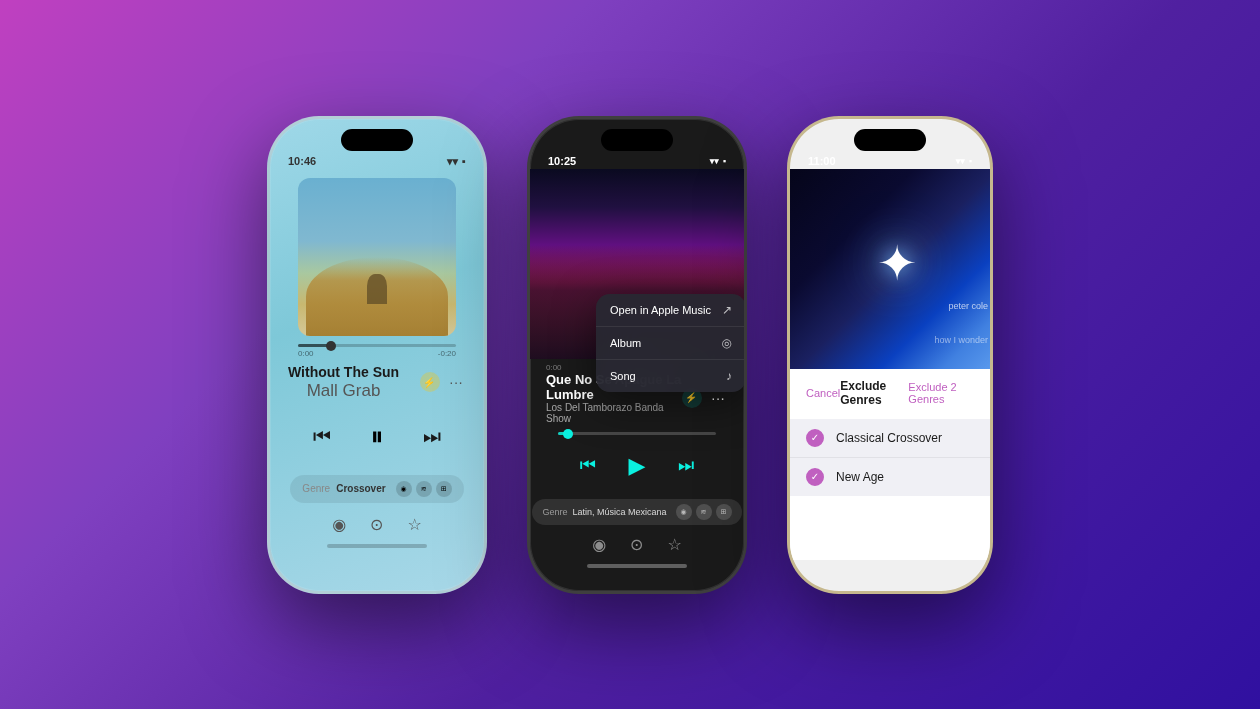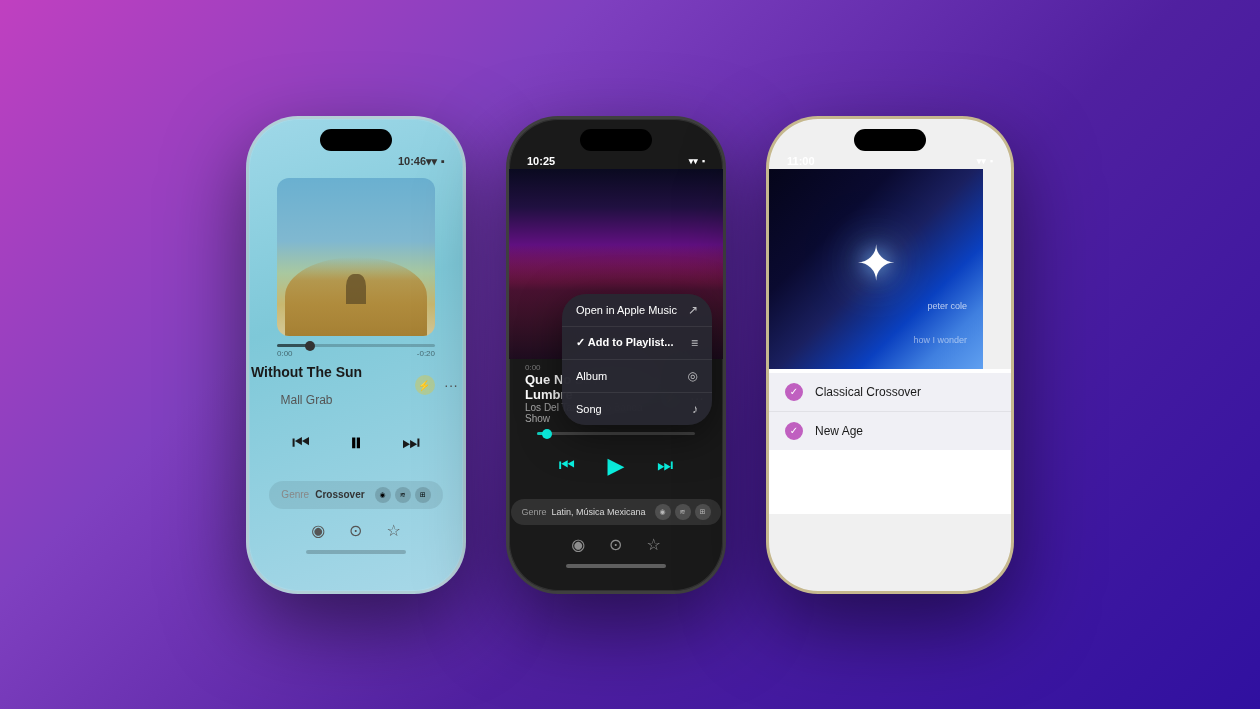--- a/index.html
+++ b/index.html
@@ -29,21 +29,21 @@
       background: linear-gradient(160deg, #9fd8e8 0%, #7ec8d8 40%, #a8d8e8 100%);
       border: 3px solid rgba(200,200,200,0.5);
     }
     .phone-dark {
       width: 220px;
       height: 478px;
       background: #1a1a1a;
       border: 3px solid rgba(80,80,80,0.7);
     }
     .phone-right {
-      width: 248px;
+      width: 206px;
       height: 478px;
       background: #f0f0f0;
       border: 3px solid rgba(180,160,100,0.7);
     }
 
     
     .dynamic-island {
       width: 72px;
       height: 22px;
       background: #000;
@@ -54,21 +54,21 @@
 
     
     .status-bar {
       display: flex;
       justify-content: space-between;
       align-items: center;
       padding: 4px 18px 2px;
       font-size: 11px;
       font-weight: 600;
     }
-    .status-bar-light { color: #333; justify-content: flex-end; }
+    .status-bar-light { color: #333; }
     .status-bar-dark { color: #fff; }
     .status-bar-right-icons { display: flex; gap: 4px; align-items: center; }
 
     
     .album-art-1 {
       width: 158px;
       height: 158px;
       margin: 8px auto;
       border-radius: 12px;
       background: linear-gradient(135deg, #7ab8c8 0%, #c8a870 50%, #d4b880 100%);
@@ -133,34 +133,34 @@
     .progress-times {
       display: flex;
       justify-content: space-between;
       font-size: 8px;
       color: rgba(0,0,0,0.5);
       margin-top: 2px;
     }
 
     .song-info {
       text-align: center;
-      padding: 4px 0;
+      padding: 4px 16px;
     }
     .song-title-light {
       font-size: 14px;
       font-weight: 700;
       color: #1a1a1a;
       white-space: nowrap;
       overflow: hidden;
       text-overflow: ellipsis;
     }
     .song-artist-light {
-      font-size: 12px;
+      font-size: 17px;
       color: #555;
-      margin-top: 13px;
+      margin-top: 1px;
     }
 
     .controls {
       display: flex;
       align-items: center;
       justify-content: center;
       gap: 24px;
       padding: 10px 16px;
     }
     .ctrl-btn {
@@ -233,25 +233,25 @@
       position: absolute;
       bottom: 0;
       width: 100%;
       height: 60%;
       background: linear-gradient(180deg, transparent 0%, rgba(20,10,30,0.7) 40%, rgba(20,10,30,0.95) 100%);
     }
 
     .context-menu {
       position: absolute;
       top: 175px;
-      left: 53px;
+      left: 66px;
       width: 150px;
       background: rgba(40,40,50,0.95);
       backdrop-filter: blur(20px);
-      border-radius: 24px;
+      border-radius: 14px;
       overflow: hidden;
       box-shadow: 0 10px 40px rgba(0,0,0,0.5);
       z-index: 10;
     }
     .context-menu-item {
       padding: 9px 14px;
       font-size: 11px;
       color: #fff;
       display: flex;
       align-items: center;
@@ -511,24 +511,20 @@
   <div class="album-art-2">
     <div class="festival-scene">
       <div class="crowd-silhouette"></div>
     </div>
   </div>
 
   <div class="context-menu">
     <div class="context-menu-item">
       <span>Open in Apple Music</span>
       <span class="context-icon">↗</span>
-    </div>
-    <div class="context-menu-item selected">
-      <span>✓ Add to Playlist...</span>
-      <span class="context-icon">≡</span>
     </div>
     <div class="context-menu-item">
       <span>Album</span>
       <span class="context-icon">◎</span>
     </div>
     <div class="context-menu-item">
       <span>Song</span>
       <span class="context-icon">♪</span>
     </div>
   </div>
@@ -591,20 +587,25 @@
   </div>
 
   <div class="album-art-3">
     <div class="star-burst"></div>
     <div class="album-text">
       <div class="album-text-artist">peter cole</div>
       <div class="album-text-title">how I wonder</div>
     </div>
   </div>
 
+  <div class="sheet-header">
+    <span class="sheet-cancel">Cancel</span>
+    <span class="sheet-title">Exclude Genres</span>
+    <span class="sheet-action">Exclude 2 Genres</span>
+  </div>
 
   <div class="genre-list">
     <div class="genre-item selected">
       <div class="genre-checkbox checked">✓</div>
       <span>Classical Crossover</span>
     </div>
     <div class="genre-item selected">
       <div class="genre-checkbox checked">✓</div>
       <span>New Age</span>
     </div>

